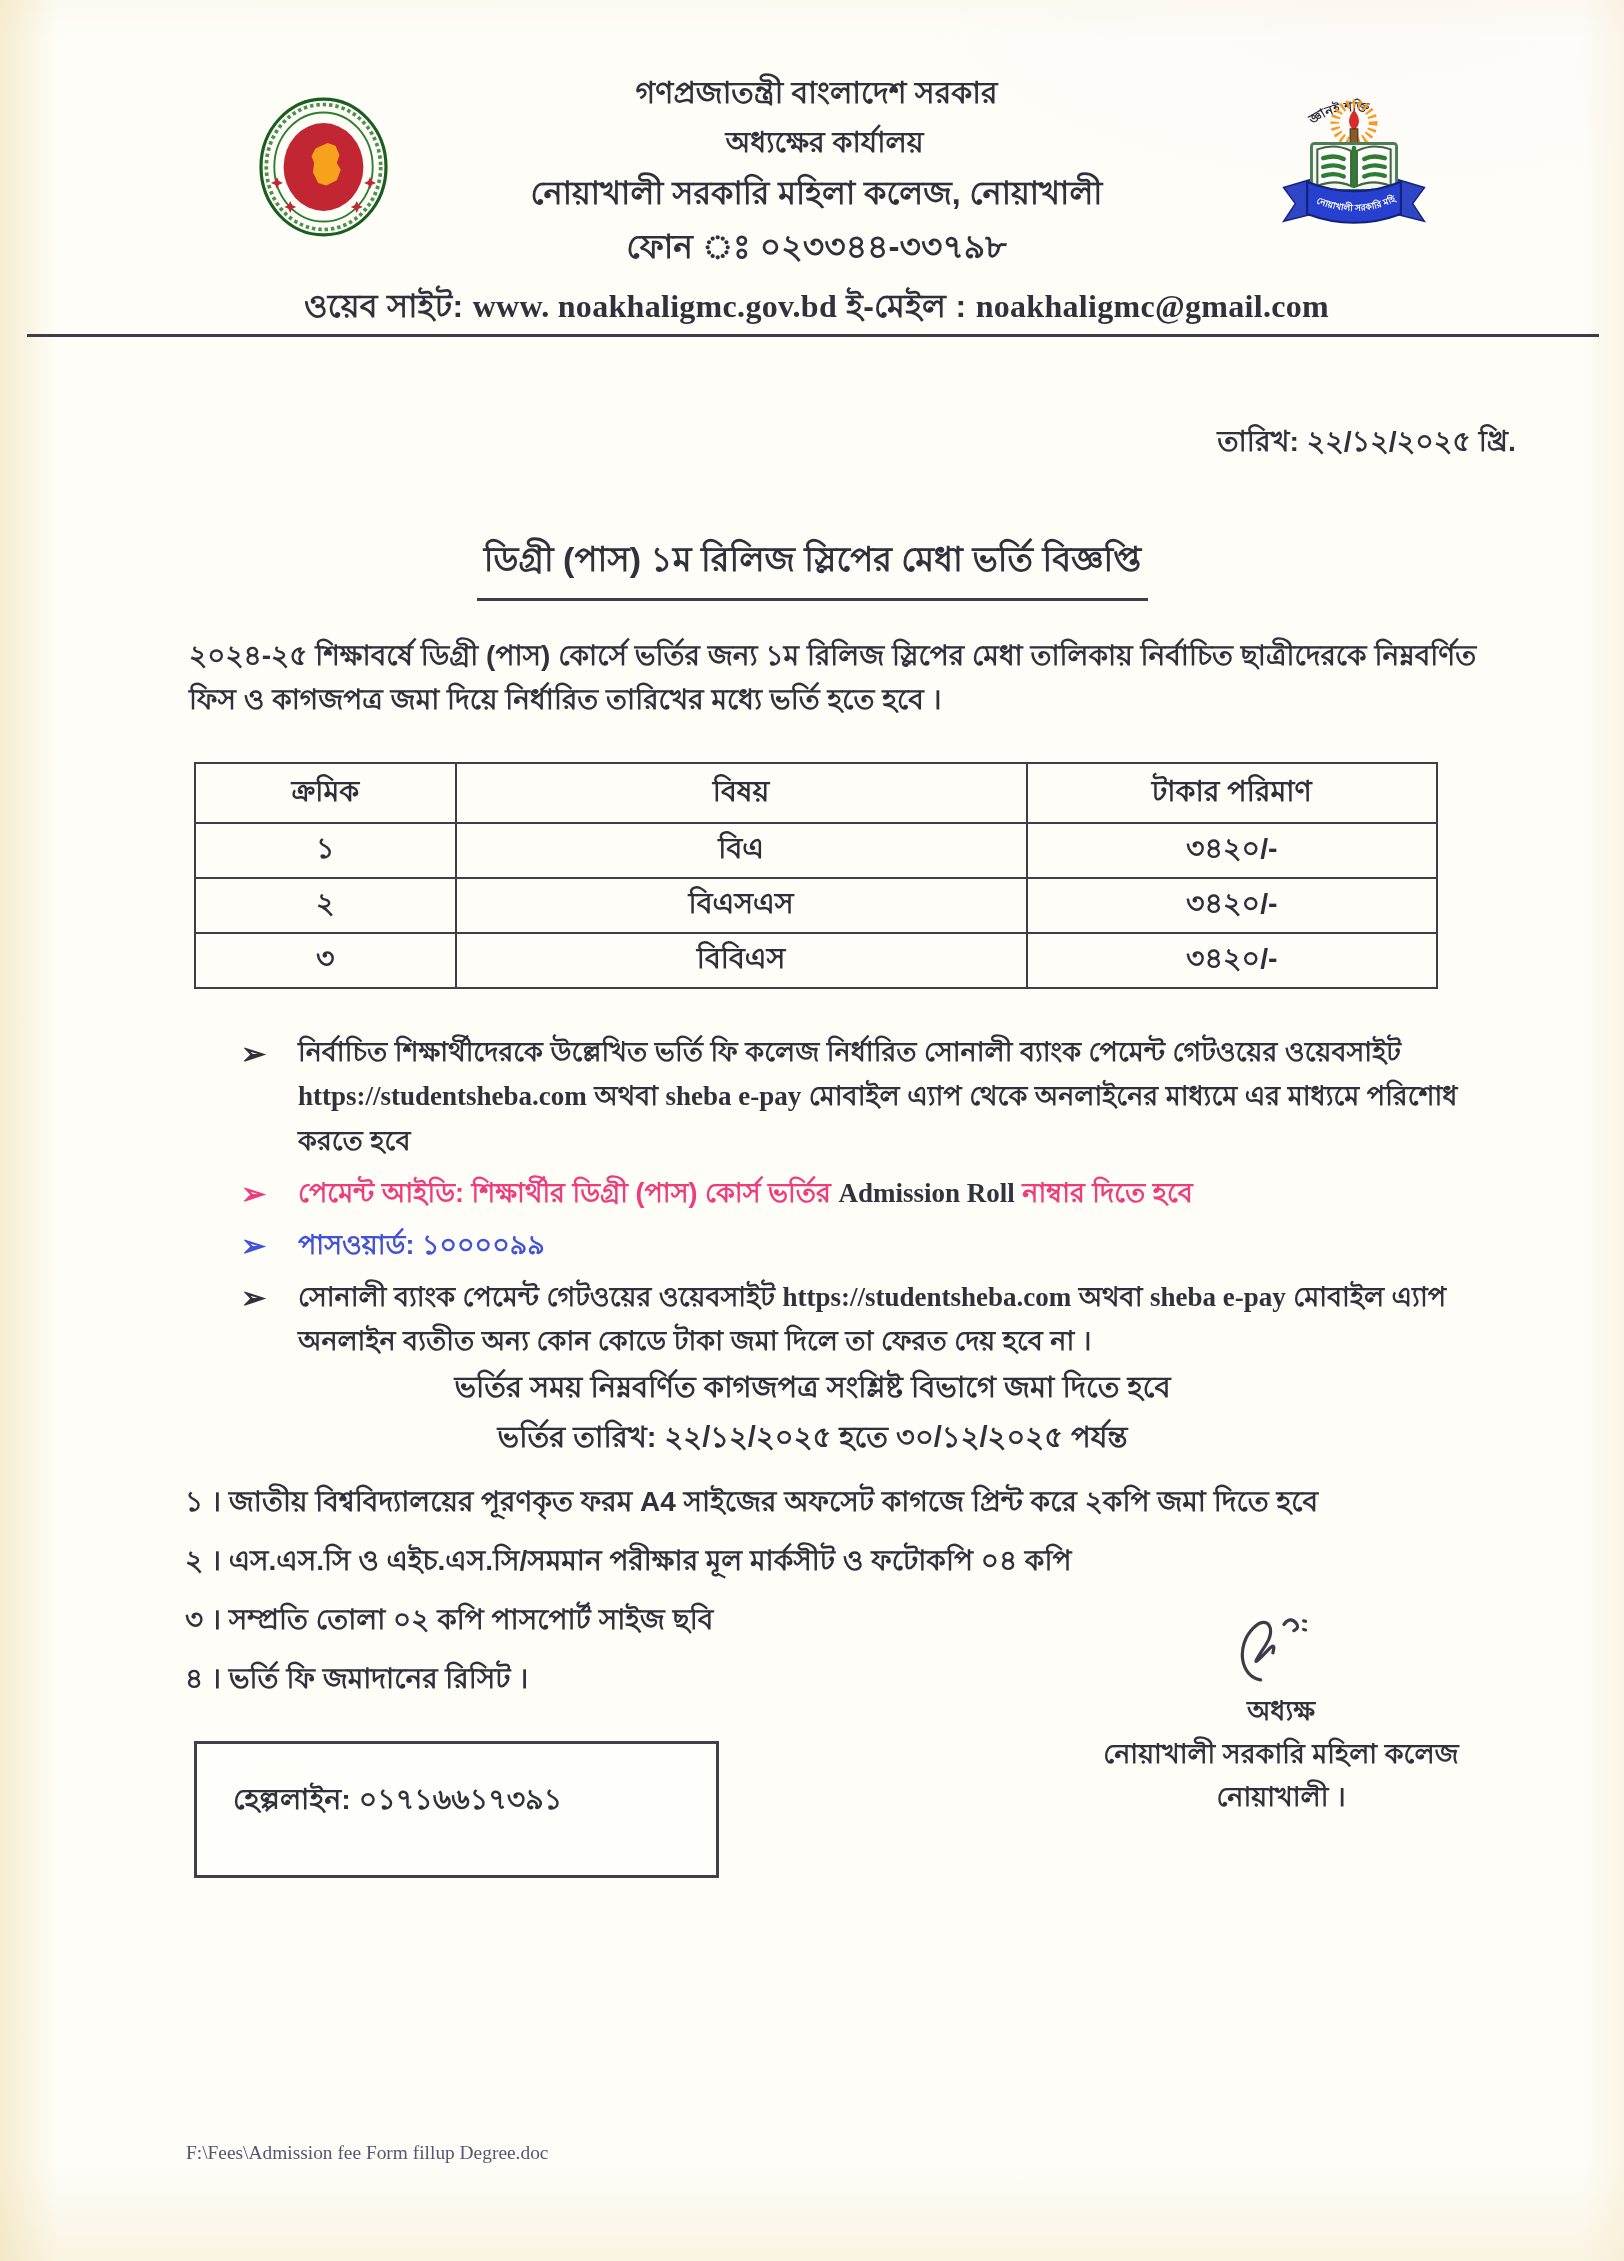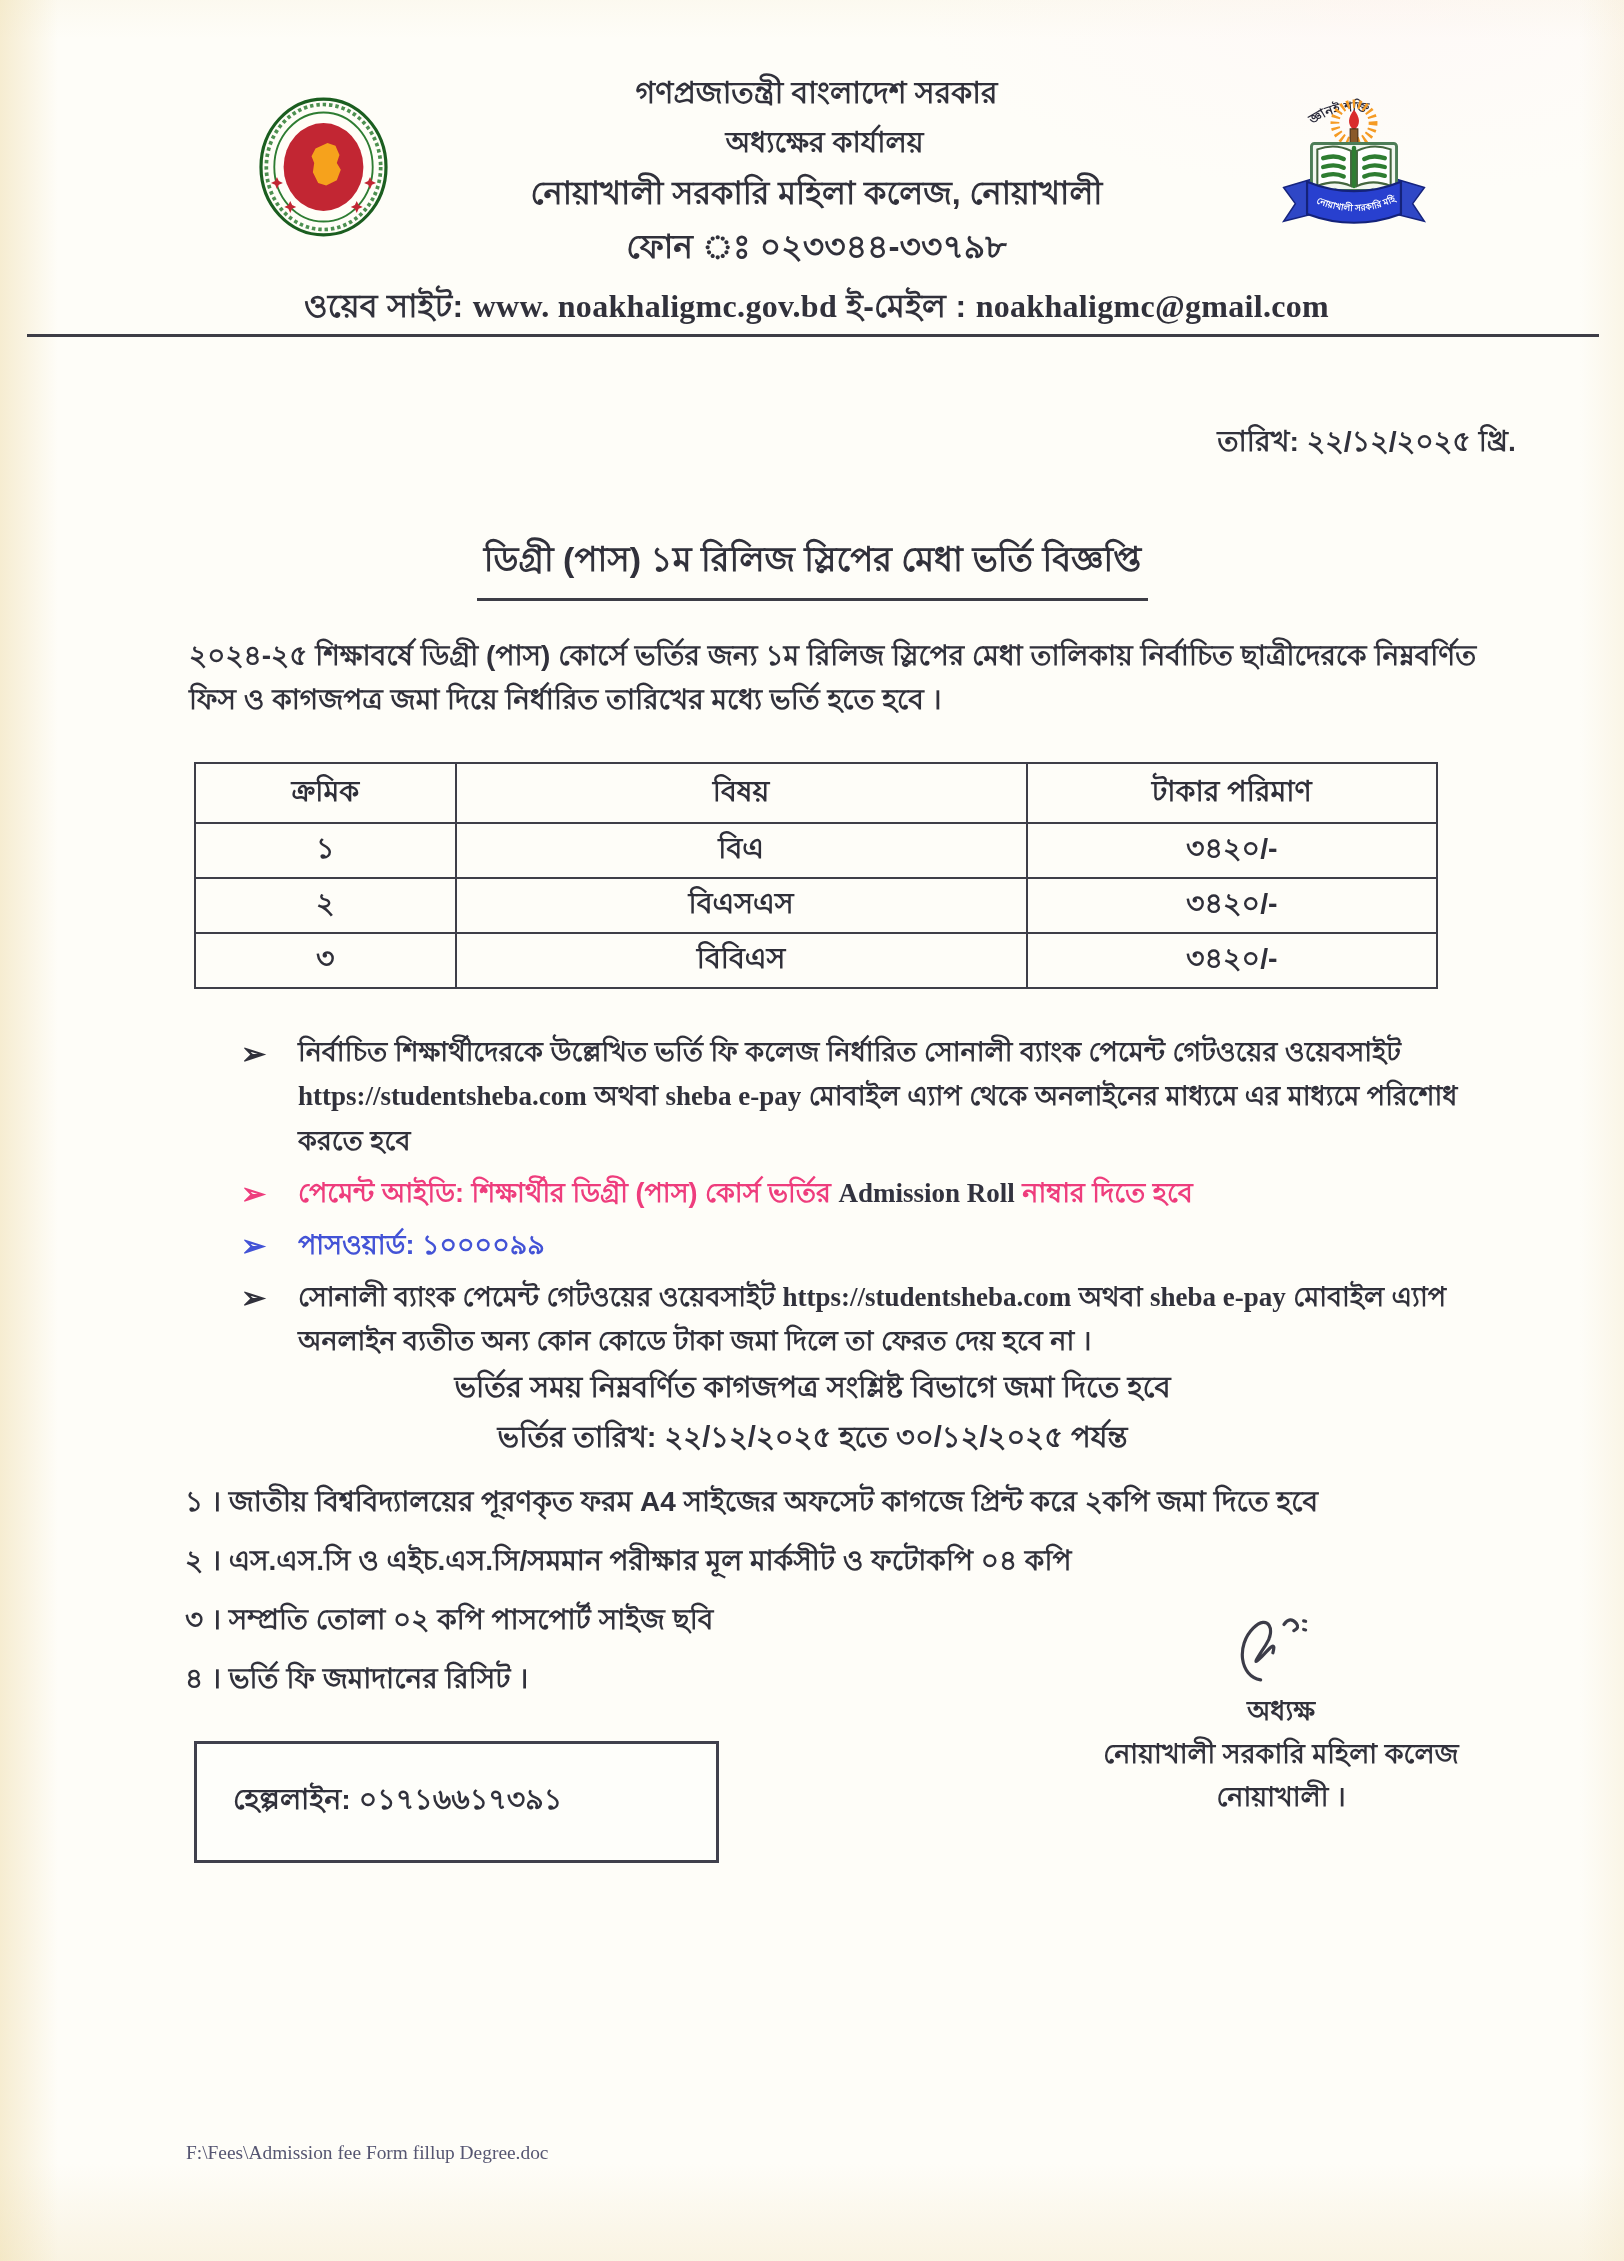--- a/index.html
+++ b/index.html
@@ -45,21 +45,21 @@
   .url{font-family:"Liberation Serif", serif;font-weight:700;}
   .roll{font-family:"Liberation Serif", serif;font-weight:700;color:#33333f;}
   .notices{position:absolute;top:1373px;left:0;width:100%;text-align:center;}
   .notice{font-size:29px;font-weight:700;line-height:1.0;}
   .notice + .notice{margin-top:21px;}
   .reqs{position:absolute;top:1480px;left:185px;right:91px;font-size:28px;font-weight:600;}
   .req{margin-bottom:15.5px;line-height:1.55;}
   .sign{position:absolute;top:1608px;right:98px;width:492px;text-align:center;
     font-size:27px;font-weight:700;line-height:1.58;}
   .sign svg{display:block;margin:0 auto 1.3px auto;}
-  .helpline-box{position:absolute;top:1741px;left:194px;width:525px;height:122px;
+  .helpline-box{position:absolute;top:1741px;left:194px;width:525px;height:137px;
     border:3.2px solid #40404c;box-sizing:border-box;background:rgba(255,255,255,.35);}
   .helpline-text{margin:34px 0 0 36px;font-size:28.5px;font-weight:700;}
   .footer-path{position:absolute;top:2142px;left:186px;font-size:19.4px;color:#565672;
     font-family:"Liberation Serif", serif;}
 </style>
 </head>
 <body>
 
 <div class="page">
 

